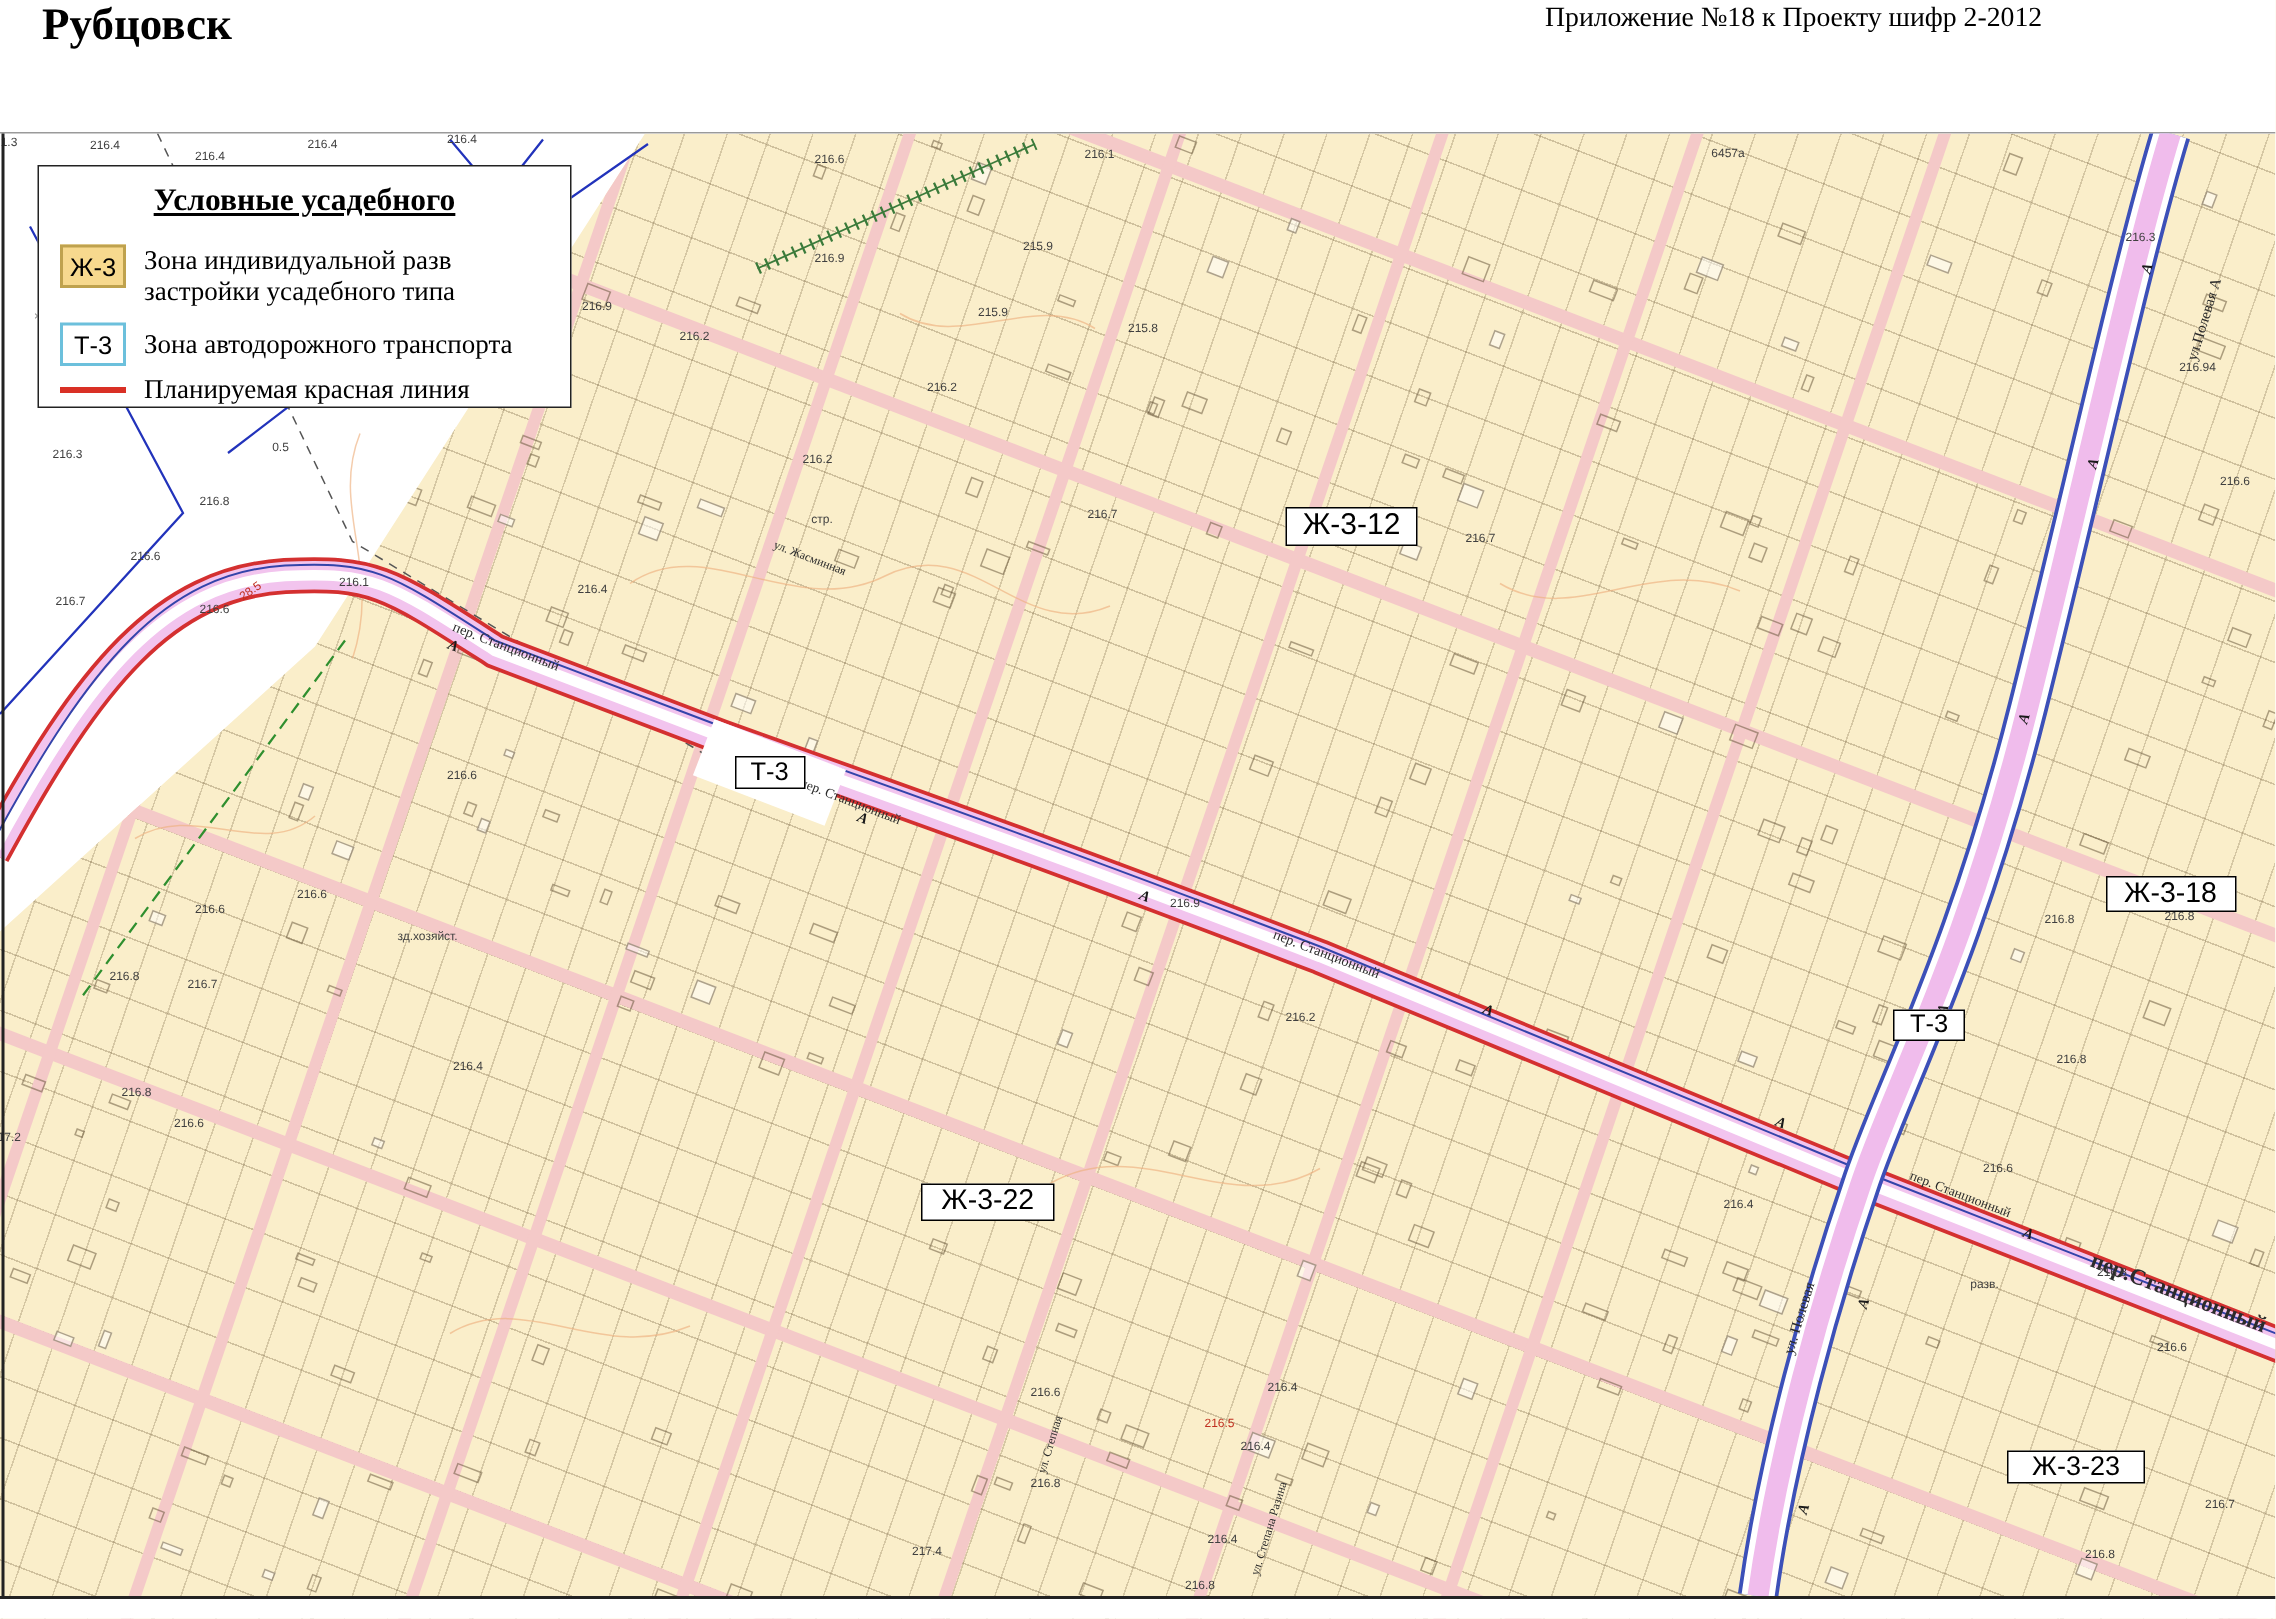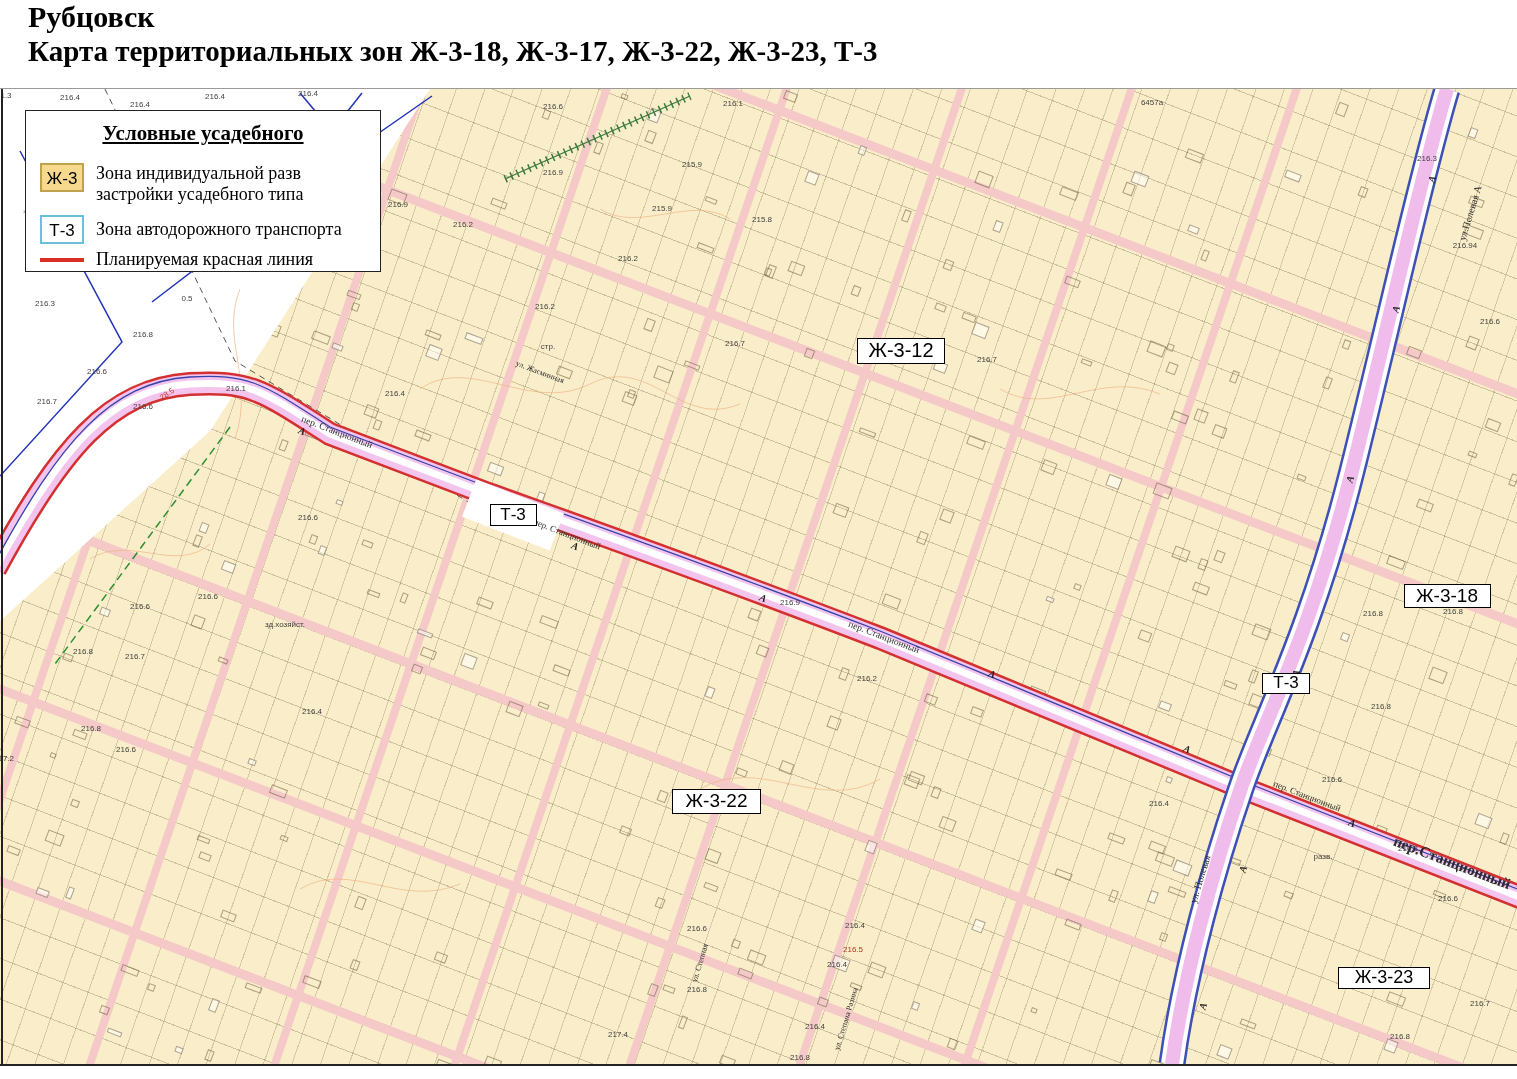--- a/index.html
+++ b/index.html
@@ -54,22 +54,22 @@
   
   #frame-left{position:absolute;left:1px;top:0;width:2px;height:975px;background:#222;z-index:6;}
   #frame-bottom{position:absolute;left:0;top:975px;width:1517px;height:2px;background:#222;z-index:6;}
   #below-strip{position:absolute;left:0;top:977px;width:1517px;height:14px;background:#fff;z-index:5;}
 </style>
 </head>
 <body>
 
 <div id="header">
   <div id="title">Рубцовск</div>
-  <div id="subtitle">Карта территориальных зон Ж-3-18, Ж-3-17, Ж-3-22, Ж-3-23, Т-3</div>
   <div id="annotation">
+    <div>Приложение №18 к Проекту шифр 2-2012</div>
   </div>
 </div>
 
 <div id="map">
   <div id="tan">
       <div class="street-band" style="left: -120px; top: -94.08px; width: 1896.01px; height: 9px; transform-origin: 0px 0px; transform: rotate(0.366638rad) translateY(-4.5px);"></div>
       <div class="street-band" style="left: -120px; top: -324.08px; width: 1896.01px; height: 9px; transform-origin: 0px 0px; transform: rotate(0.366638rad) translateY(-4.5px);"></div>
       <div class="street-band" style="left: -120px; top: 370.92px; width: 1896.01px; height: 9px; transform-origin: 0px 0px; transform: rotate(0.366638rad) translateY(-4.5px);"></div>
       <div class="street-band" style="left: -120px; top: 553.92px; width: 1896.01px; height: 9px; transform-origin: 0px 0px; transform: rotate(0.366638rad) translateY(-4.5px);"></div>
       <div class="street-band" style="left: -120px; top: 745.92px; width: 1896.01px; height: 9px; transform-origin: 0px 0px; transform: rotate(0.366638rad) translateY(-4.5px);"></div>
@@ -362,21 +362,21 @@
       <path class="road-white" stroke-width="22" d="M1447,0 C1420,90 1390,230 1352,382 C1310,550 1260,640 1240,702 C1215,775 1185,880 1172,975"></path>
       <path class="pol-pink" stroke-width="14" d="M1447,0 C1420,90 1390,230 1352,382 C1310,550 1260,640 1240,702 C1215,775 1185,880 1172,975"></path>
     </g>
   </svg>
 
   <div id="labels">
       <div class="zone-box" style="left: 857px; top: 249px; width: 88px; height: 26px; font-size: 20px; line-height: 23px;">Ж-3-12</div>
       <div class="zone-box" style="left: 489.5px; top: 415px; width: 47px; height: 22px; font-size: 17px; line-height: 19px;">Т-3</div>
       <div class="zone-box" style="left: 1403.5px; top: 495px; width: 87px; height: 24px; font-size: 19px; line-height: 21px;">Ж-3-18</div>
       <div class="zone-box" style="left: 1262px; top: 583.5px; width: 48px; height: 21px; font-size: 17px; line-height: 18px;">Т-3</div>
-      <div class="zone-box" style="left: 672px; top: 699.5px; width: 89px; height: 25px; font-size: 19px; line-height: 22px;">Ж-3-22</div>
+      <div class="zone-box" style="left: 614px; top: 699.5px; width: 89px; height: 25px; font-size: 19px; line-height: 22px;">Ж-3-22</div>
       <div class="zone-box" style="left: 1338px; top: 878px; width: 92px; height: 22px; font-size: 18px; line-height: 19px;">Ж-3-23</div>
       <div class="street-label" style="left: 337px; top: 343px; font-size: 9.5px; font-weight: normal; transform: translate(-50%, -50%) rotate(21deg);">пер. Станционный</div>
       <div class="street-label" style="left: 567px; top: 445px; font-size: 9px; font-weight: normal; transform: translate(-50%, -50%) rotate(21deg);">пер. Станционный</div>
       <div class="street-label" style="left: 884px; top: 548px; font-size: 9.5px; font-weight: normal; transform: translate(-50%, -50%) rotate(21deg);">пер. Станционный</div>
       <div class="street-label" style="left: 1307px; top: 707px; font-size: 9px; font-weight: normal; transform: translate(-50%, -50%) rotate(21deg);">пер. Станционный</div>
       <div class="street-label" style="left: 1452px; top: 774px; font-size: 15px; font-weight: bold; transform: translate(-50%, -50%) rotate(21deg);">пер.Станционный</div>
       <div class="street-label" style="left: 1470px; top: 124px; font-size: 10px; font-weight: normal; transform: translate(-50%, -50%) rotate(-73deg);">ул.Полевая  А</div>
       <div class="street-label" style="left: 1200px; top: 790px; font-size: 10px; font-weight: normal; transform: translate(-50%, -50%) rotate(-73deg);">ул. Полевая</div>
       <div class="street-label" style="left: 540px; top: 283px; font-size: 8px; font-weight: normal; transform: translate(-50%, -50%) rotate(21deg);">ул. Жасминная</div>
       <div class="street-label" style="left: 700px; top: 874px; font-size: 8px; font-weight: normal; transform: translate(-50%, -50%) rotate(-73deg);">ул. Степная</div>
@@ -428,21 +428,21 @@
       <div class="elev" style="left: 1373px; top: 524px; font-size: 8px; color: rgb(63, 63, 63); transform: translate(-50%, -50%) rotate(0deg);">216.8</div>
       <div class="elev" style="left: 1453px; top: 522px; font-size: 8px; color: rgb(63, 63, 63); transform: translate(-50%, -50%) rotate(0deg);">216.8</div>
       <div class="elev" style="left: 1381px; top: 617px; font-size: 8px; color: rgb(63, 63, 63); transform: translate(-50%, -50%) rotate(0deg);">216.8</div>
       <div class="elev" style="left: 1427px; top: 69px; font-size: 8px; color: rgb(63, 63, 63); transform: translate(-50%, -50%) rotate(0deg);">216.3</div>
       <div class="elev" style="left: 1465px; top: 156px; font-size: 8px; color: rgb(63, 63, 63); transform: translate(-50%, -50%) rotate(0deg);">216.94</div>
       <div class="elev" style="left: 1490px; top: 232px; font-size: 8px; color: rgb(63, 63, 63); transform: translate(-50%, -50%) rotate(0deg);">216.6</div>
       <div class="elev" style="left: 1400px; top: 947px; font-size: 8px; color: rgb(63, 63, 63); transform: translate(-50%, -50%) rotate(0deg);">216.8</div>
       <div class="elev" style="left: 1480px; top: 914px; font-size: 8px; color: rgb(63, 63, 63); transform: translate(-50%, -50%) rotate(0deg);">216.7</div>
       <div class="elev" style="left: 697px; top: 839px; font-size: 8px; color: rgb(63, 63, 63); transform: translate(-50%, -50%) rotate(0deg);">216.6</div>
       <div class="elev" style="left: 855px; top: 836px; font-size: 8px; color: rgb(63, 63, 63); transform: translate(-50%, -50%) rotate(0deg);">216.4</div>
-      <div class="elev" style="left: 813px; top: 860px; font-size: 8px; color: rgb(192, 48, 32); transform: translate(-50%, -50%) rotate(0deg); margin-left: 40px;">216.5</div>
+      <div class="elev" style="left: 813px; top: 860px; font-size: 8px; color: rgb(192, 48, 32); transform: translate(-50%, -50%) rotate(0deg);">216.5</div>
       <div class="elev" style="left: 837px; top: 875px; font-size: 8px; color: rgb(63, 63, 63); transform: translate(-50%, -50%) rotate(0deg);">216.4</div>
       <div class="elev" style="left: 697px; top: 900px; font-size: 8px; color: rgb(63, 63, 63); transform: translate(-50%, -50%) rotate(0deg);">216.8</div>
       <div class="elev" style="left: 815px; top: 937px; font-size: 8px; color: rgb(63, 63, 63); transform: translate(-50%, -50%) rotate(0deg);">216.4</div>
       <div class="elev" style="left: 618px; top: 945px; font-size: 8px; color: rgb(63, 63, 63); transform: translate(-50%, -50%) rotate(0deg);">217.4</div>
       <div class="elev" style="left: 800px; top: 968px; font-size: 8px; color: rgb(63, 63, 63); transform: translate(-50%, -50%) rotate(0deg);">216.8</div>
       <div class="elev" style="left: 1152px; top: 13px; font-size: 8px; color: rgb(63, 63, 63); transform: translate(-50%, -50%) rotate(0deg);">6457a</div>
       <div class="elev" style="left: 25px; top: 122px; font-size: 8px; color: rgb(136, 136, 136); transform: translate(-50%, -50%) rotate(0deg);">×</div>
       <div class="elev" style="left: 150px; top: 107px; font-size: 8px; color: rgb(136, 136, 136); transform: translate(-50%, -50%) rotate(0deg);">×</div>
       <div class="elev" style="left: 243px; top: 174px; font-size: 8px; color: rgb(136, 136, 136); transform: translate(-50%, -50%) rotate(0deg);">×</div>
       <div class="amark" style="left: 302px; top: 342px; font-size: 10px; transform: translate(-50%, -50%) rotate(21deg);">А</div>

